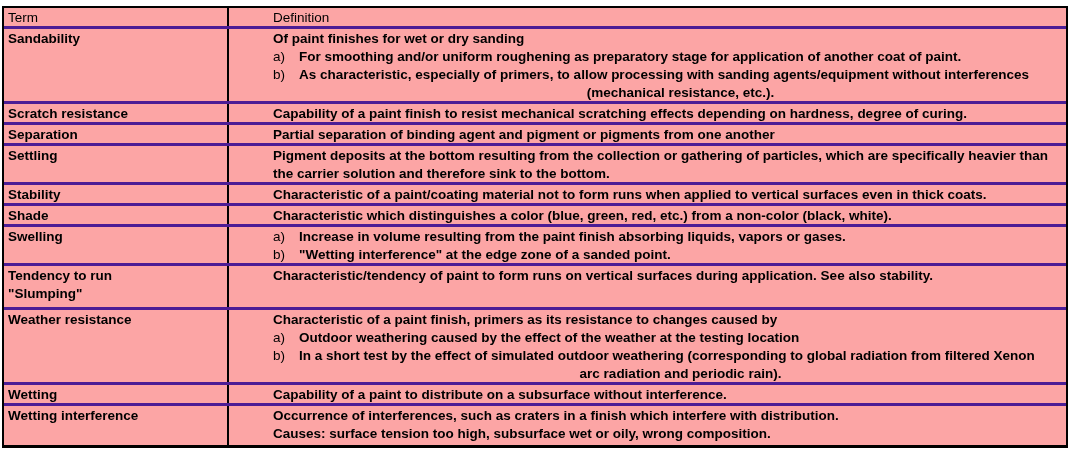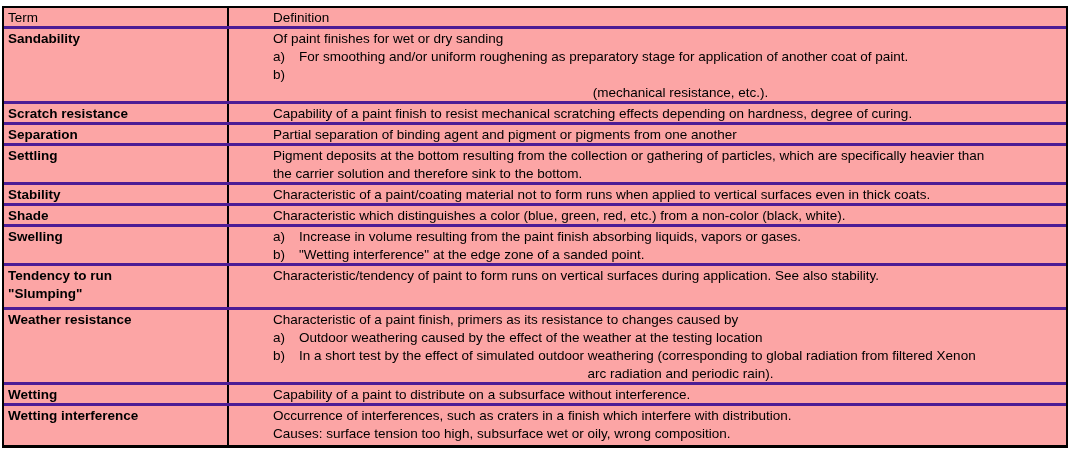--- a/index.html
+++ b/index.html
@@ -36,21 +36,21 @@
   .row.header .cell.term, .row.header .cell.def { font-weight: normal; }
   .tline, .dline {
     font-size: 13.5px;
     line-height: 17px;
     white-space: nowrap;
     padding-top: 1px;
   }
   .dline { display: flex; }
   .mk { width: 26px; flex: none; }
   .ind { padding-left: 26px; justify-content: center; }
-  .dtext { flex: none; }
+  .dtext { flex: none; font-weight: bold; }
 </style>
 </head>
 <body>
 
 <div class="page">
   <div class="gtable">
 
     <div class="row header" style="min-height:18px">
       <div class="cell term">
         <div class="tline">Term</div>
@@ -67,20 +67,21 @@
       <div class="cell def">
         <div class="dline">
             <span class="dtext">Of paint finishes for wet or dry sanding</span>
           </div>
         <div class="dline">
             <span class="mk">a)</span>
             <span class="dtext">For smoothing and/or uniform roughening as preparatory stage for application of another coat of paint.</span>
           </div>
         <div class="dline">
             <span class="mk">b)</span>
+            <span class="dtext">As characteristic, especially of primers, to allow processing with sanding agents/equipment without interferences</span>
           </div>
         <div class="dline ind">
             <span class="dtext">(mechanical resistance, etc.).</span>
           </div>
       </div>
     </div>
 
     <div class="row" style="min-height:18px">
       <div class="cell term">
         <div class="tline">Scratch resistance</div>

